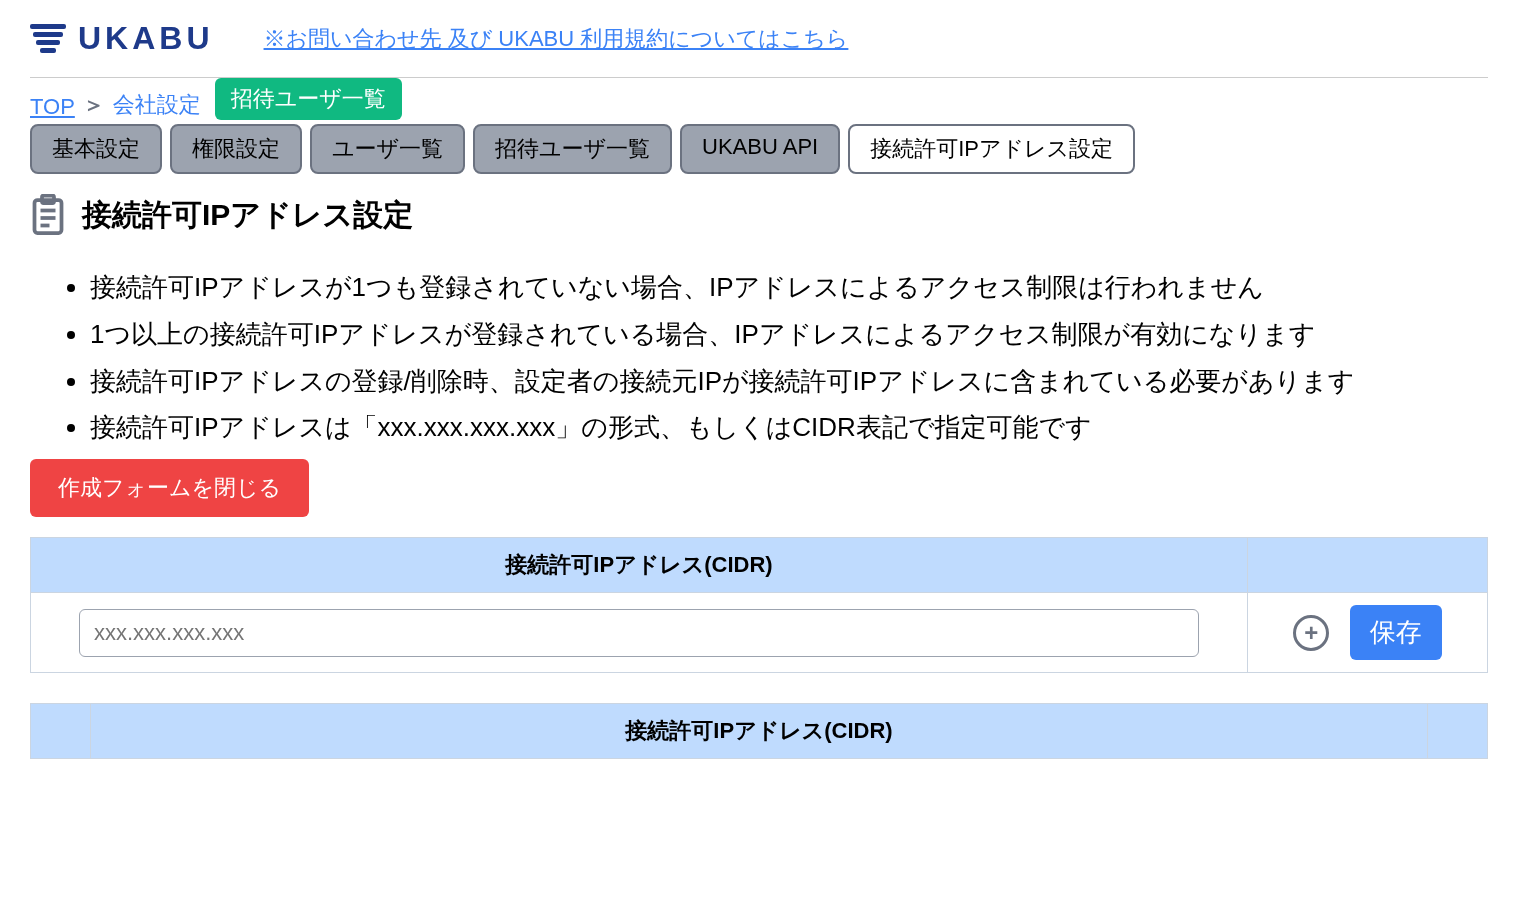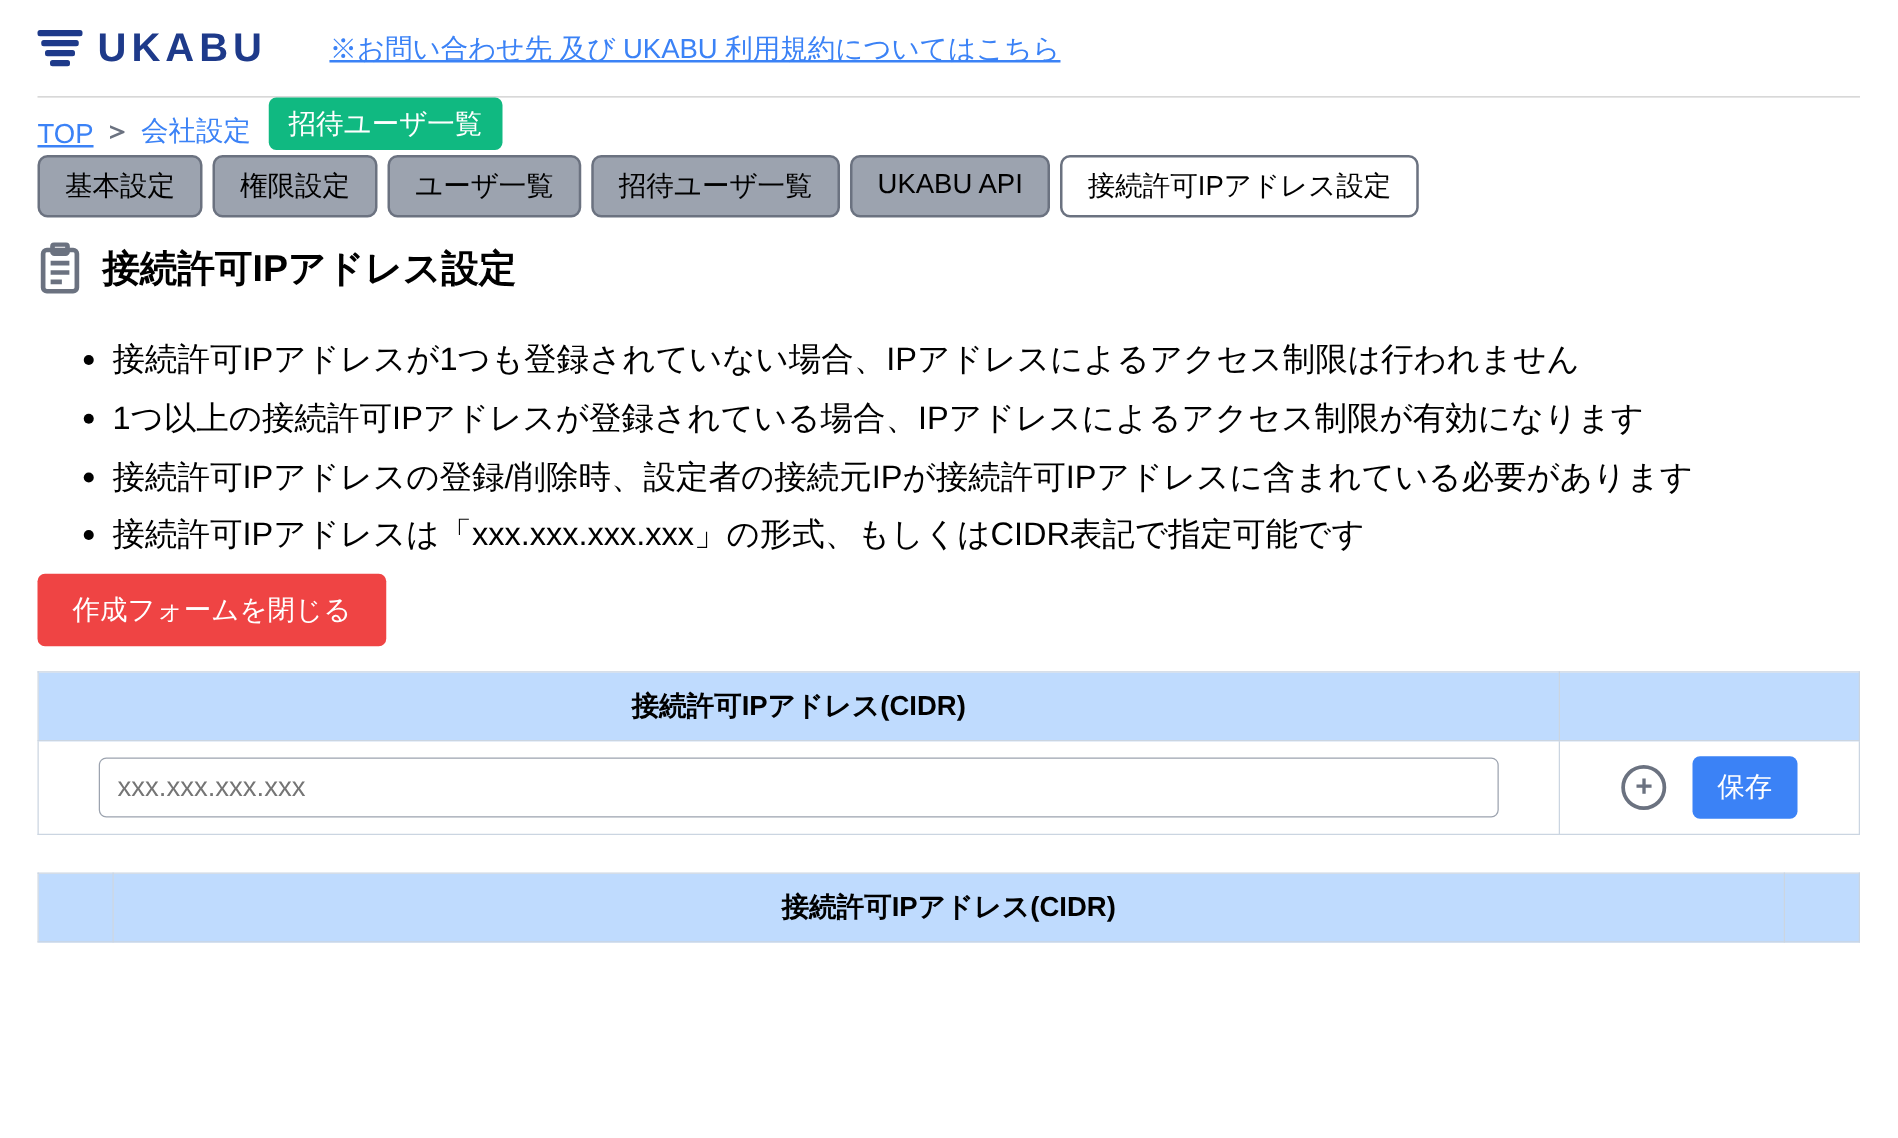--- a/index.html
+++ b/index.html
@@ -176,21 +176,21 @@
       color: #6b7280;
       font-size: 24px;
       font-weight: bold;
       cursor: pointer;
     }
     .save-button {
       background: #3b82f6;
       color: white;
       border: none;
       padding: 10px 20px;
-      font-size: 22px;
+      font-size: 26px;
       border-radius: 6px;
       cursor: pointer;
       vertical-align: middle;
     }
     .list-table {
       width: 100%;
       border-collapse: collapse;
       margin-top: 30px;
       border: 1px solid #cbd5e1;
     }

